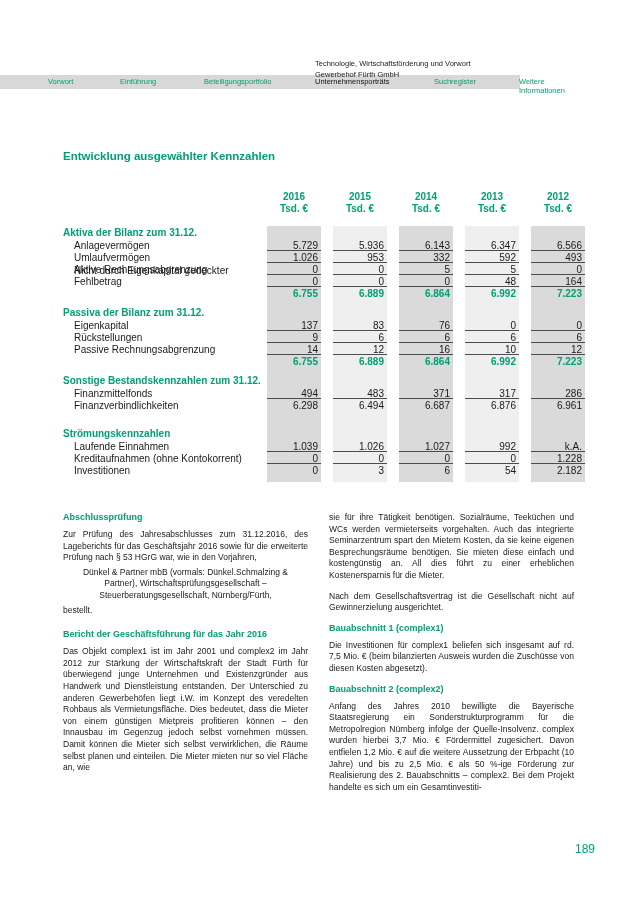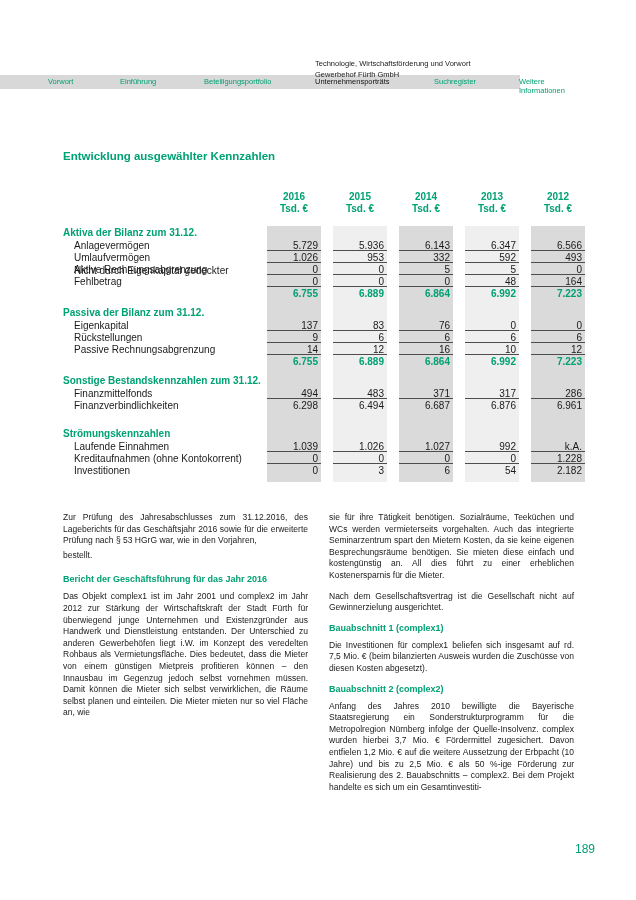--- a/index.html
+++ b/index.html
@@ -221,21 +221,23 @@
         <div class="tval">6</div>
         <div class="tval">54</div>
         <div class="tval">2.182</div>
       </div>
     <div class="tpad"></div>
   </div>
 </div>
 
 <div class="articles">
   <div class="acol">
+    <h3 class="ahead">Abschlussprüfung</h3>
     <p style="margin-bottom:3px;">Zur Prüfung des Jahresabschlusses zum 31.12.2016, des Lageberichts für das Geschäftsjahr 2016 sowie für die erweiterte Prüfung nach § 53 HGrG war, wie in den Vorjahren,</p>
+    <p class="centered">Dünkel &amp; Partner mbB (vormals: Dünkel.Schmalzing &amp; Partner), Wirtschaftsprüfungsgesellschaft – Steuerberatungsgesellschaft, Nürnberg/Fürth,</p>
     <p class="plain">bestellt.</p>
     <h3 class="ahead mt">Bericht der Geschäftsführung für das Jahr 2016</h3>
     <p>Das Objekt complex1 ist im Jahr 2001 und complex2 im Jahr 2012 zur Stärkung der Wirtschaftskraft der Stadt Fürth für überwiegend junge Unternehmen und Existenzgründer aus Handwerk und Dienstleistung entstanden. Der Unterschied zu anderen Gewerbehöfen liegt i.W. im Konzept des veredelten Rohbaus als Vermietungsfläche. Dies bedeutet, dass die Mieter von einem günstigen Mietpreis profitieren können – den Innausbau im Gegenzug jedoch selbst vornehmen müssen. Damit können die Mieter sich selbst verwirklichen, die Räume selbst planen und einteilen. Die Mieter mieten nur so viel Fläche an, wie</p>
   </div>
   <div class="acol">
     <p>sie für ihre Tätigkeit benötigen. Sozialräume, Teeküchen und WCs werden vermieterseits vorgehalten. Auch das integrierte Seminarzentrum spart den Mietern Kosten, da sie keine eigenen Besprechungsräume benötigen. Sie mieten diese einfach und kostengünstig an. All dies führt zu einer erheblichen Kostenersparnis für die Mieter.</p>
     <p>Nach dem Gesellschaftsvertrag ist die Gesellschaft nicht auf Gewinnerzielung ausgerichtet.</p>
     <h3 class="ahead">Bauabschnitt 1 (complex1)</h3>
     <p>Die Investitionen für complex1 beliefen sich insgesamt auf rd. 7,5 Mio. € (beim bilanzierten Ausweis wurden die Zuschüsse von diesen Kosten abgesetzt).</p>
     <h3 class="ahead">Bauabschnitt 2 (complex2)</h3>

